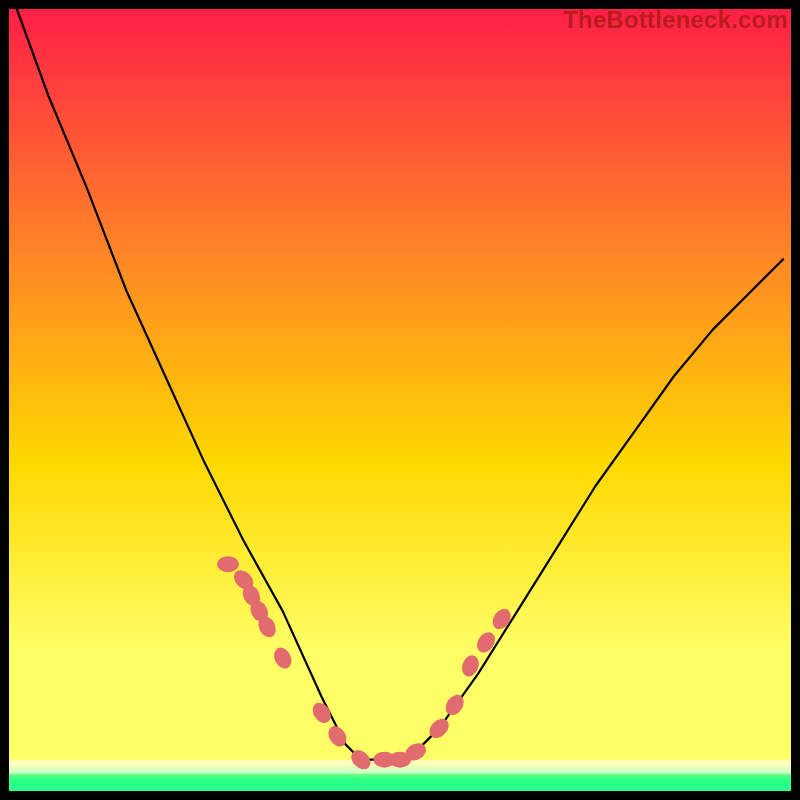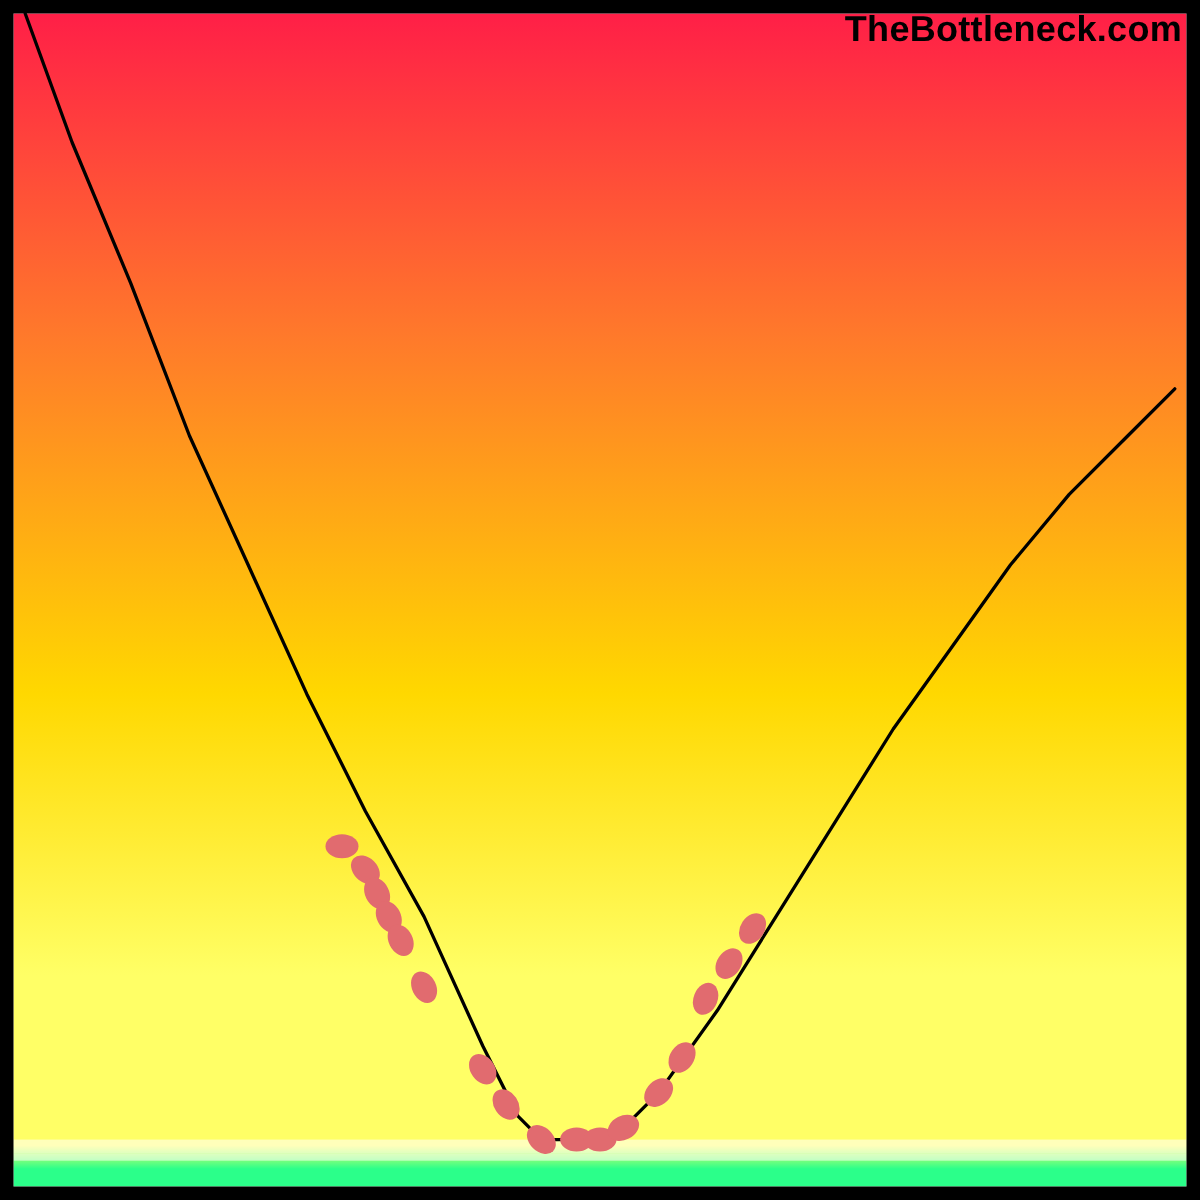--- a/index.html
+++ b/index.html
@@ -18,21 +18,21 @@
     width: 800px;
     height: 800px;
     box-sizing: border-box;
   }
   .watermark {
     position: absolute;
     top: 6px;
     right: 12px;
     font-size: 24px;
     font-weight: 600;
-    color: #000000;
+    color: #b91c1c;
     letter-spacing: 0.2px;
     font-family: Arial, Helvetica, sans-serif;
   }
   svg {
     display: block;
   }
 </style>
 </head>
 <body>
 

